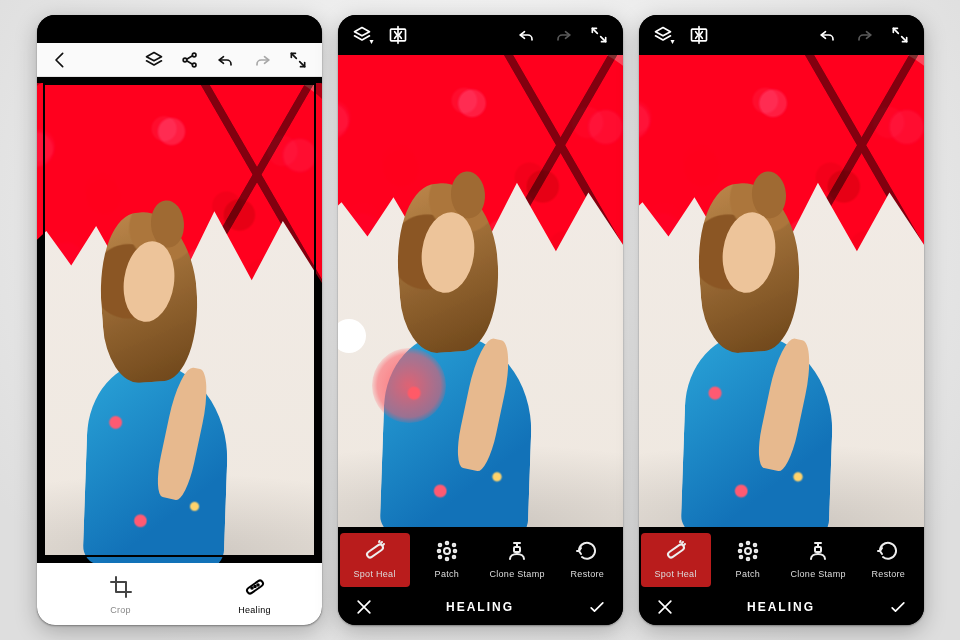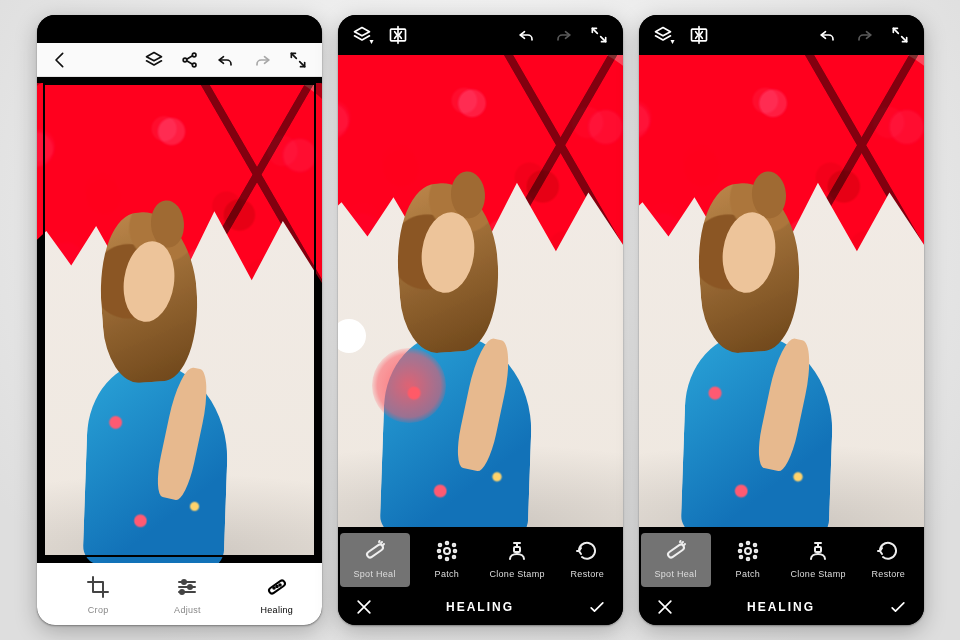--- a/index.html
+++ b/index.html
@@ -125,21 +125,21 @@
   .brushknob svg{width:18px;height:18px;}
   
   .bottombar { padding:6px 0 2px; }
   .bottombar.light { background:#fff;padding-left:17px; }
   .bottombar.dark  { background:#000; }
   .toolrow { display:flex; }
   .tool { flex:1; display:flex; flex-direction:column; align-items:center; gap:4px;
           font-size:9px; letter-spacing:.3px; color:#888; padding:6px 0 8px;}
   .bottombar.dark .tool { color:#ddd; }
   .tool.active.light { color:#000;}
-  .tool.active.dark  { background:#737373; border-radius:4px; margin:0 2px;}
+  .tool.active.dark  { background:#b91c1c; border-radius:4px; margin:0 2px;}
   .tool svg{ width:24px; height:24px; }
   .bottombar.light .tool svg{ stroke:#444; fill:#444; }
   .bottombar.dark  .tool svg{ stroke:#eee; fill:#eee; }
   .tool.active.light svg{ stroke:#000; fill:#000;}
   .confirmrow{ height:36px; display:flex; align-items:center; padding:0 12px;
                color:#fff; font-size:12px; font-weight:700; letter-spacing:2px; background:#000;}
   .confirmrow .title{ flex:1; text-align:center;}
   .confirmrow .ibtn svg{ stroke:#fff; fill:#fff;}
   
   .stk svg{fill:none !important; stroke-width:2; stroke-linecap:round; stroke-linejoin:round;}
@@ -295,26 +295,20 @@
     </div>
   </div>
 
   <div class="bottombar light stk">
     <div class="toolrow">
       <div class="tool">
         <span><svg viewBox="0 0 24 24">
               <use href="#i-crop"></use>
             </svg></span>
         <span>Crop</span>
-      </div>
-      <div class="tool">
-        <span><svg viewBox="0 0 24 24">
-              <use href="#i-adjust"></use>
-            </svg></span>
-        <span>Adjust</span>
       </div>
       <div class="tool active light">
         <span><svg viewBox="0 0 24 24">
               <use href="#i-healing"></use>
             </svg></span>
         <span>Healing</span>
       </div>
     </div>
   </div>
 </div>

